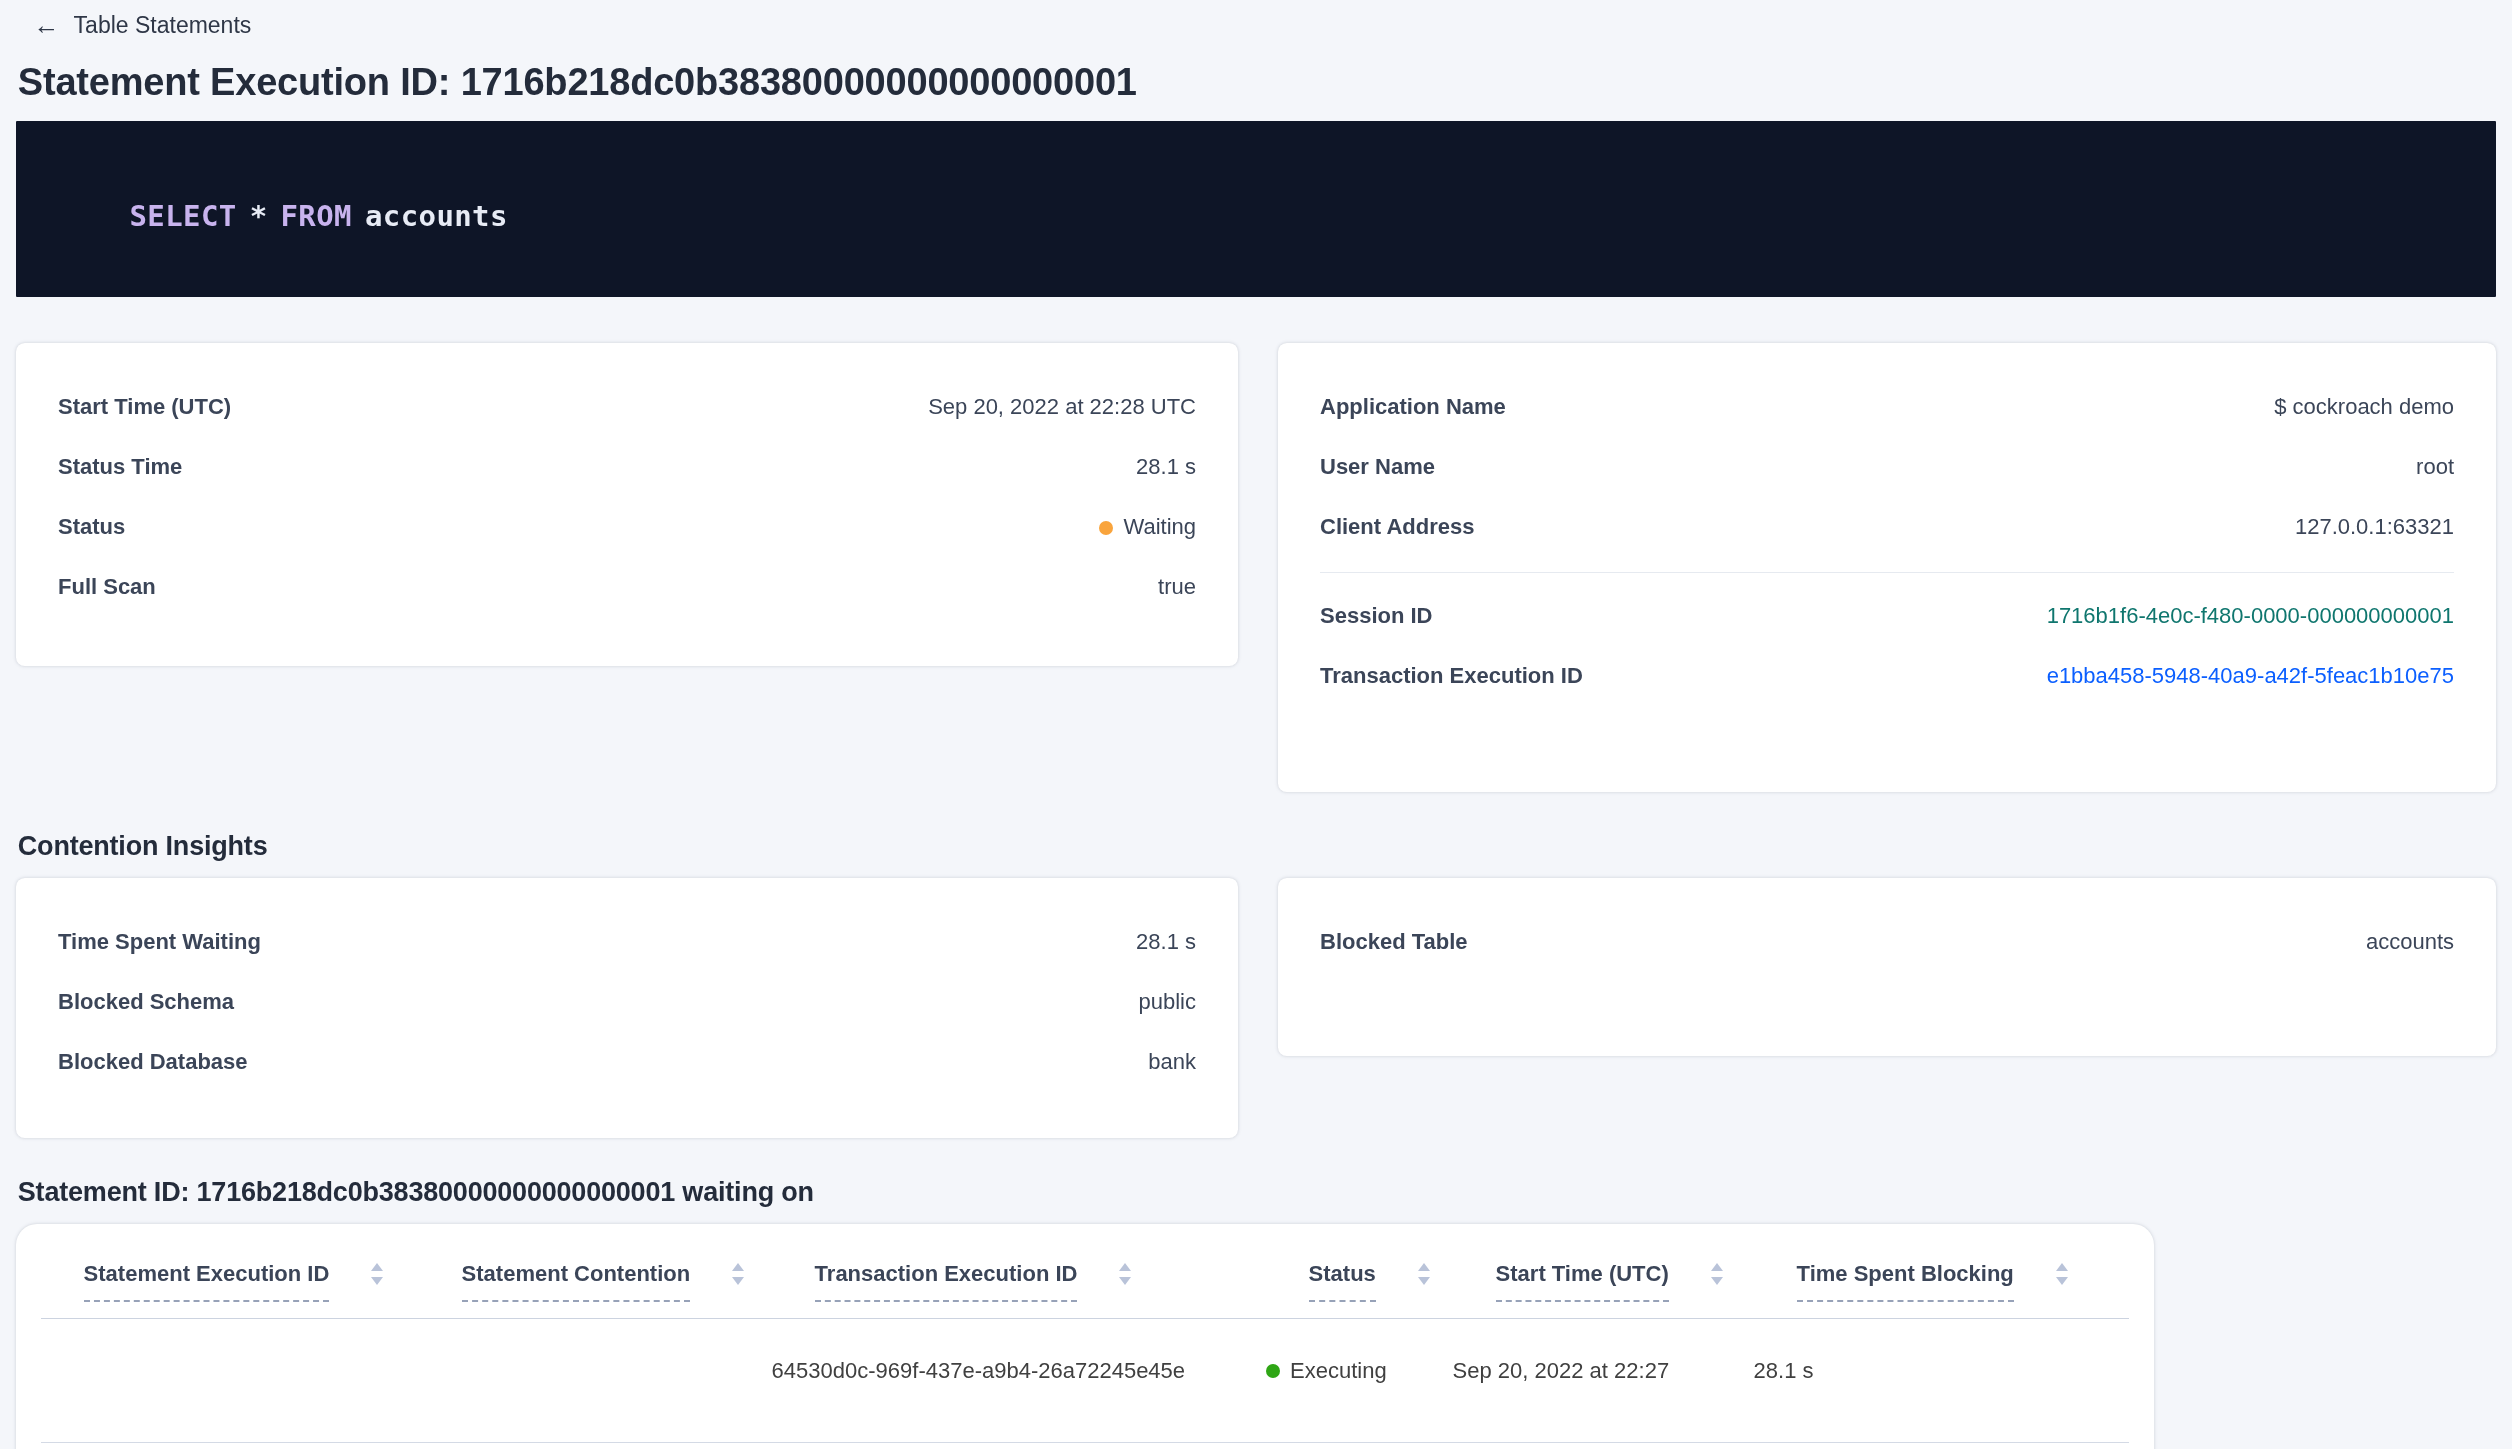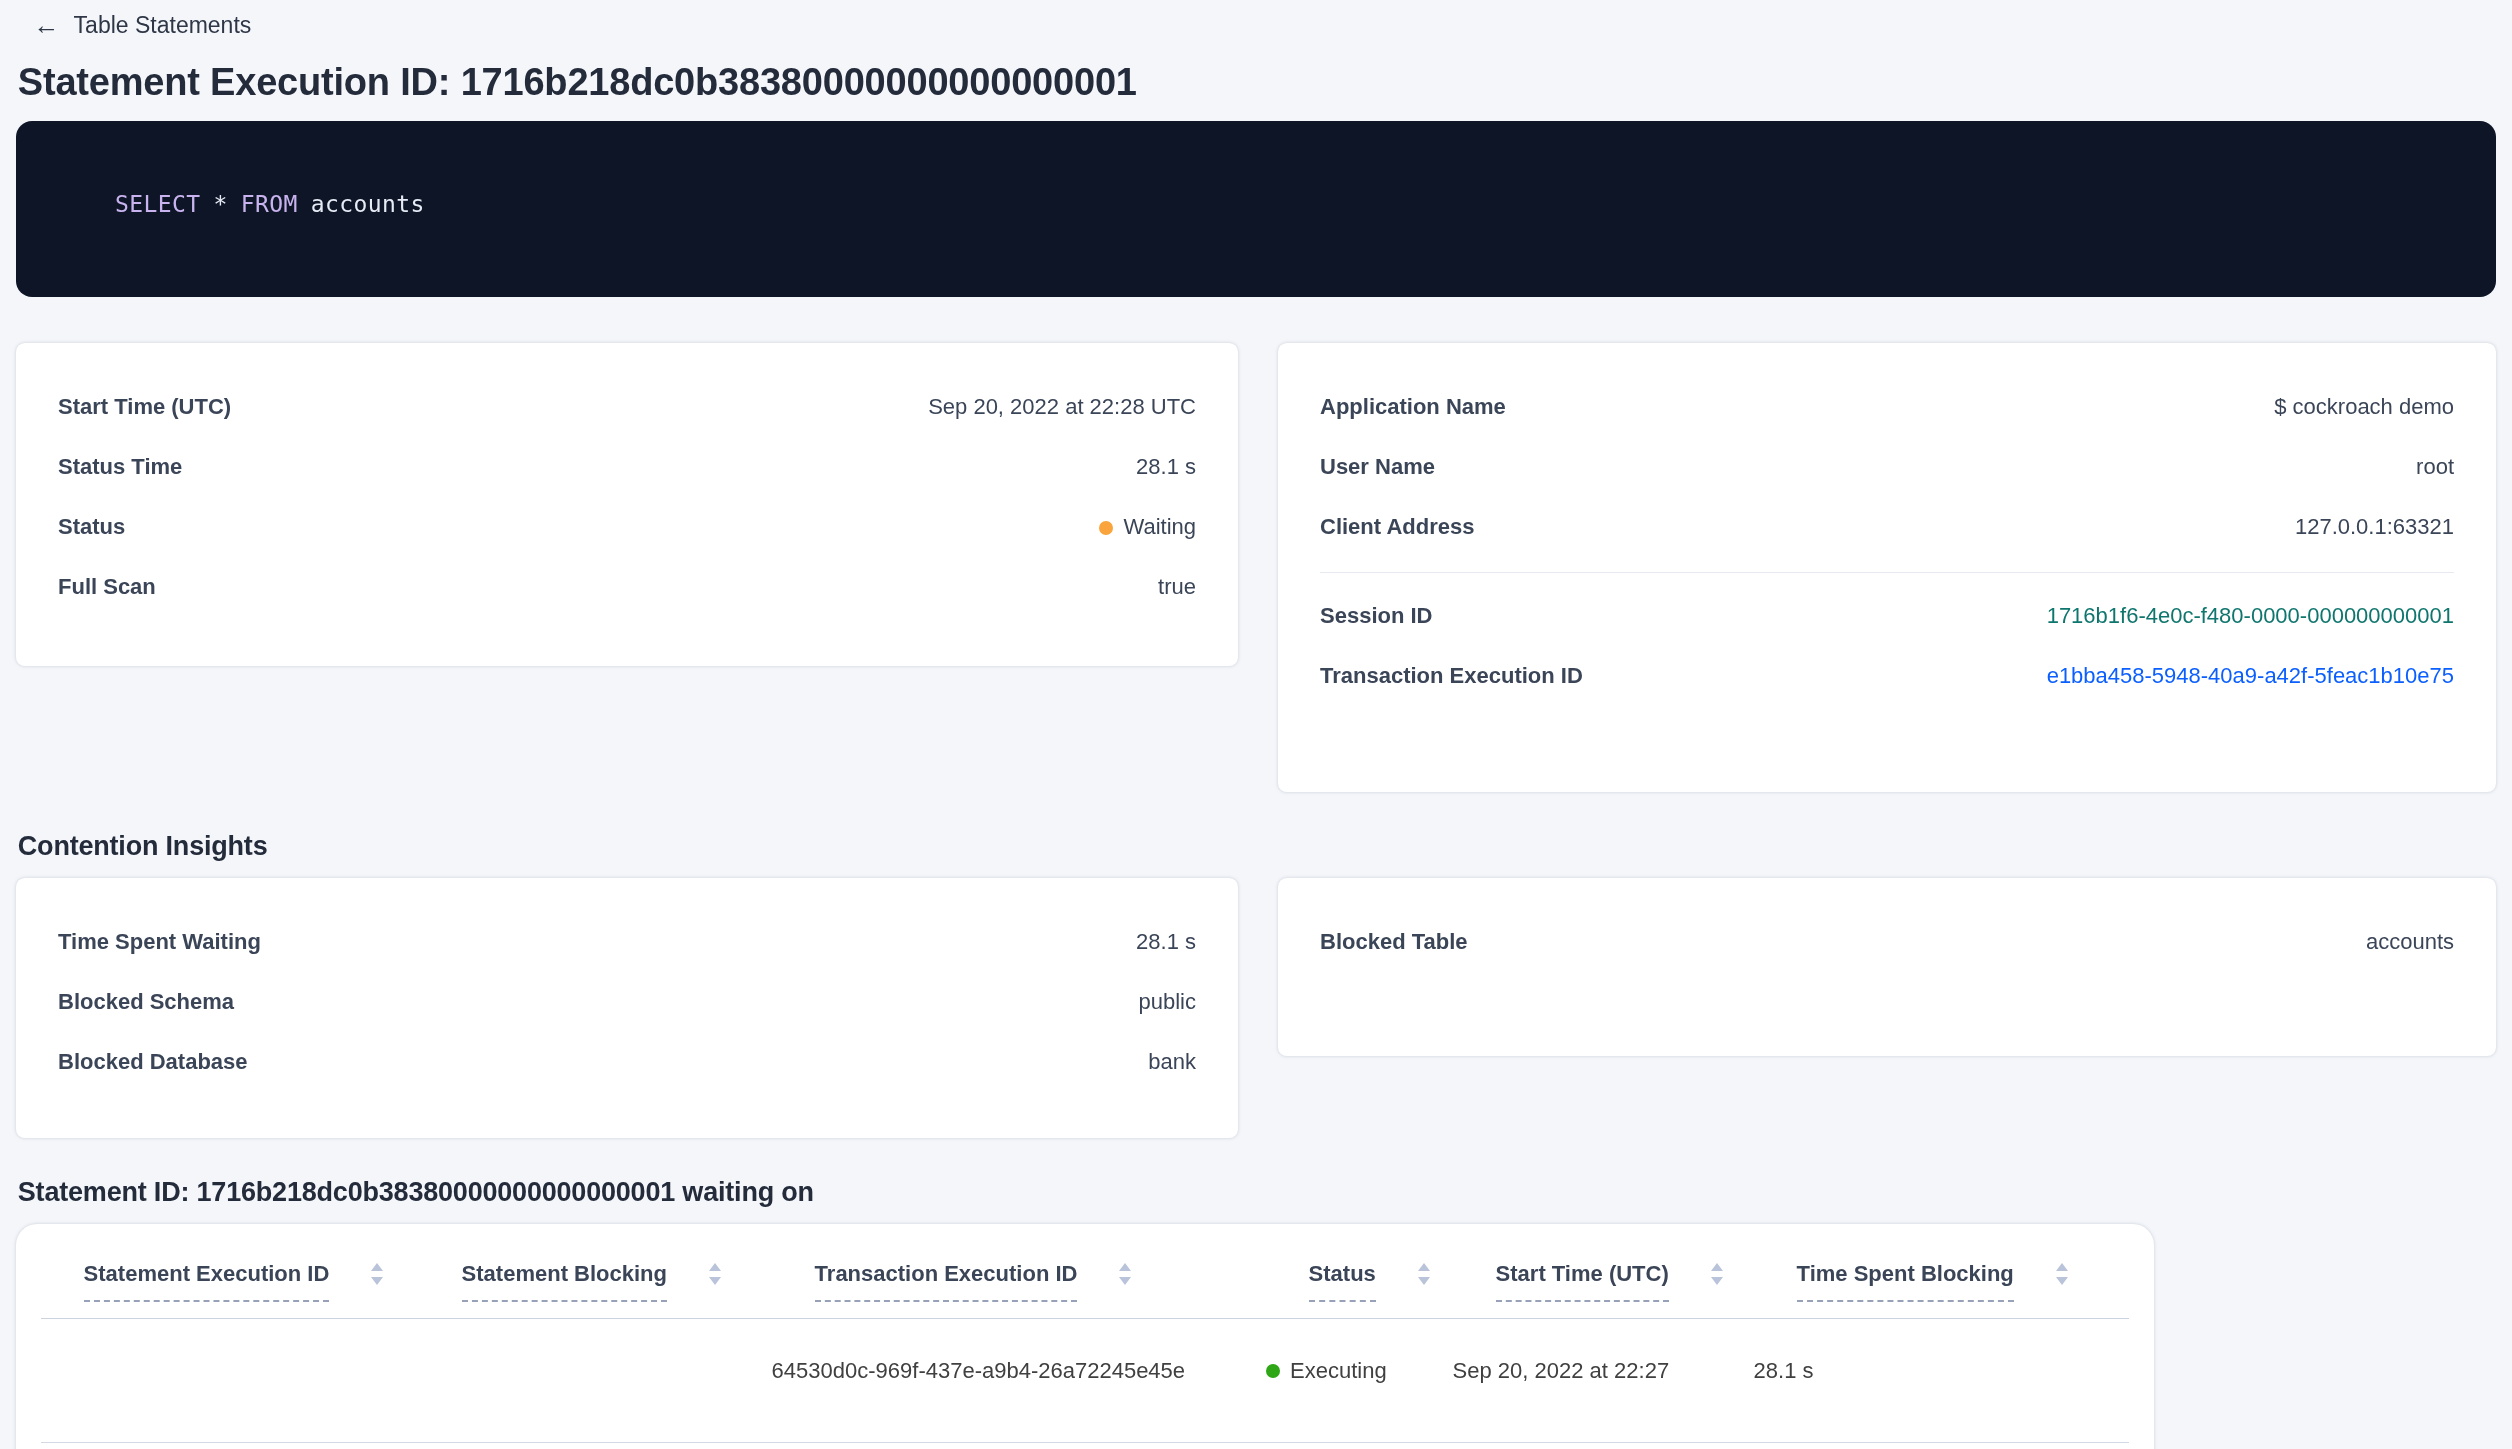--- a/index.html
+++ b/index.html
@@ -23,23 +23,23 @@
   
   .page-title {
     margin: 21px 0 0 1.8px;
     font-size: 38px; line-height: 39px; font-weight: 700; color: #242c3b;
     letter-spacing: -0.2px;
   }
 
   
   .sql-box {
     margin-top: 19.3px; height: 176px; box-sizing: border-box;
-    border-radius: 16px; padding: 44px 42px;
+    border-radius: 1px; padding: 44px 42px;
     font-family: "DejaVu Sans Mono", "Liberation Mono", monospace;
-    font-size: 23px; font-weight: 400; letter-spacing: 0.4px;
+    font-size: 29px; font-weight: 700; letter-spacing: 0.4px;
     white-space: pre;
   }
   .sql-box span { margin-right: 13px; }
 
   
   .cards-row { display: flex; gap: 40px; align-items: flex-start; }
   .row-1 { margin-top: 46px; }
   .card {
     background: #ffffff; border-radius: 8.8px; box-sizing: border-box;
     box-shadow: 0 0 3.5px rgba(90, 100, 120, 0.28);
@@ -209,21 +209,21 @@
 
     <div class="tbl-grid">
       <div class="th-cell">
         <span class="th-label">Statement Execution ID</span>
         <span class="sort-icon">
             <span class="tri-up"></span>
             <span class="tri-down"></span>
           </span>
       </div>
       <div class="th-cell">
-        <span class="th-label">Statement Blocking</span>
+        <span class="th-label">Statement Contention</span>
         <span class="sort-icon">
             <span class="tri-up"></span>
             <span class="tri-down"></span>
           </span>
       </div>
       <div class="th-cell">
         <span class="th-label">Transaction Execution ID</span>
         <span class="sort-icon">
             <span class="tri-up"></span>
             <span class="tri-down"></span>

